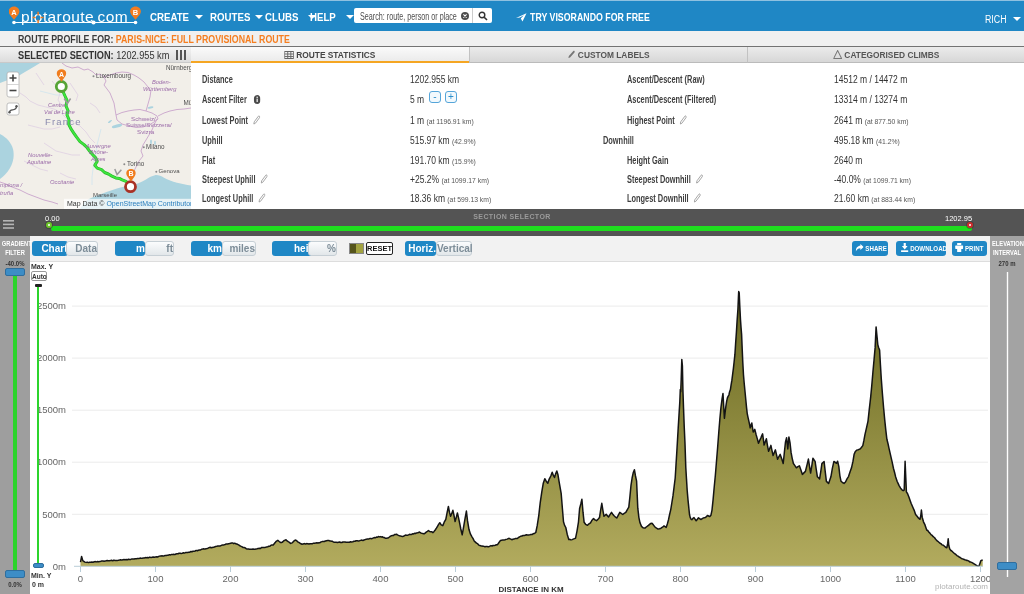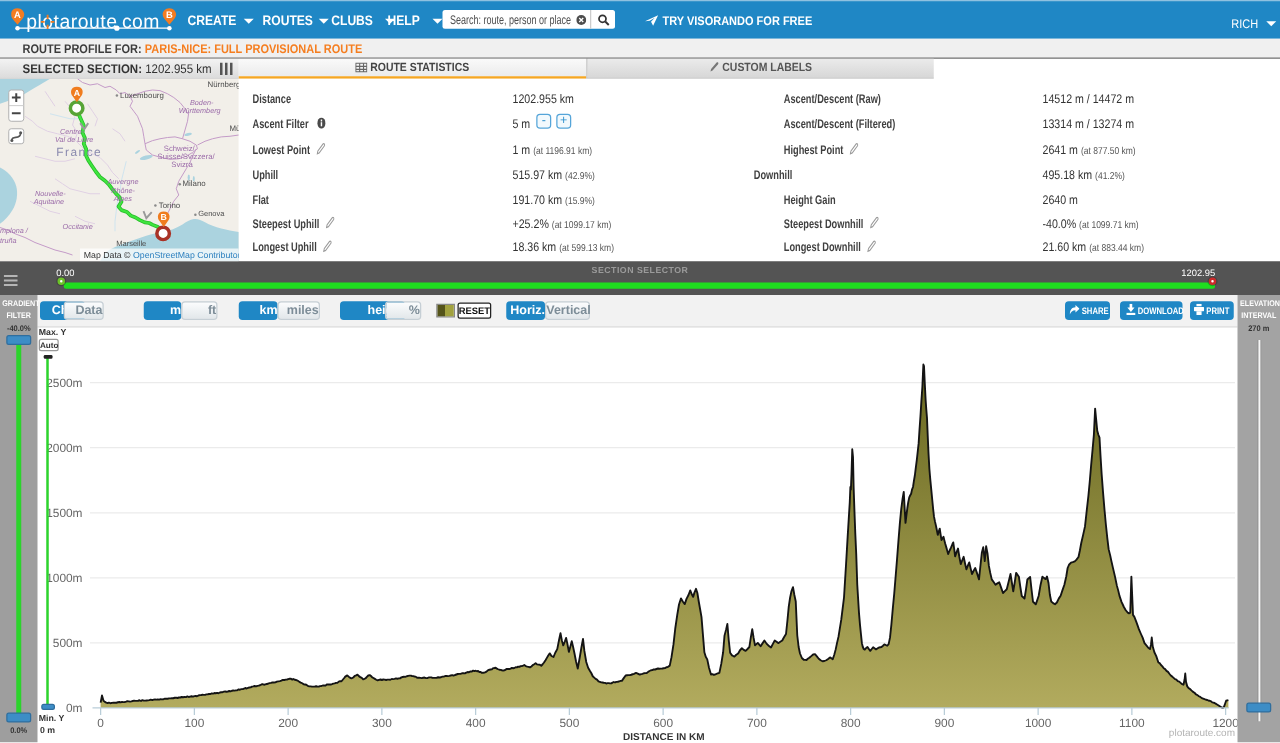--- a/index.html
+++ b/index.html
@@ -129,20 +129,23 @@
   <div class="tab" id="tab1"><span class="condc"><svg width="11" height="8" viewBox="0 0 11 8" style="vertical-align:-1px">
           <rect x="0.5" y="0.5" width="10" height="7" fill="none" stroke="#666"></rect>
           <line x1="0.5" y1="3" x2="10.5" y2="3" stroke="#666"></line>
           <line x1="0.5" y1="5.5" x2="10.5" y2="5.5" stroke="#666"></line>
           <line x1="4" y1="0.5" x2="4" y2="7.5" stroke="#666"></line>
           <line x1="7.5" y1="0.5" x2="7.5" y2="7.5" stroke="#666"></line>
         </svg>&nbsp;ROUTE STATISTICS</span></div>
   <div class="tab" id="tab2"><span class="condc"><svg width="9" height="9" viewBox="0 0 10 10" style="vertical-align:-1px">
           <path d="M1 9 L1.6 6.8 L7.2 1.2 C7.6 0.8 8.3 0.8 8.7 1.2 C9.1 1.6 9.1 2.3 8.7 2.7 L3.1 8.3 Z" fill="#777"></path>
         </svg>&nbsp;CUSTOM LABELS</span></div>
+  <div class="tab" id="tab3"><span class="condc"><svg width="10" height="9" viewBox="0 0 10 9" style="vertical-align:-1px">
+          <path d="M5 0.5 L9.5 8.5 L0.5 8.5 Z" fill="none" stroke="#777" stroke-width="1.1"></path>
+        </svg>&nbsp;CATEGORISED CLIMBS</span></div>
 </div>
 <div class="abs" id="stats">
     <div class="srow" style="left:11px;top:9px"><span class="slab">Distance</span></div>
     <div class="srow" style="left:219px;top:9px"><span class="sval">1202.955 km</span></div>
     <div class="srow" style="left:11px;top:29px"><span class="slab">Ascent Filter<svg width="9" height="9" viewBox="0 0 11 11" style="margin-left:9px;vertical-align:-1px">
           <circle cx="5.5" cy="5.5" r="5.5" fill="#4a4a4a"></circle>
           <rect x="4.6" y="4.6" width="1.9" height="4" fill="#fff"></rect>
           <rect x="4.6" y="2" width="1.9" height="1.9" fill="#fff"></rect>
         </svg></span></div>
     <div class="srow" style="left:219px;top:29px"><span class="sval">5 m</span><span style="position:absolute;left:19px;top:-1px;width:12px;height:12px;border:1px solid #55a5d9;border-radius:3px;background:#f2f9fd;color:#2d8fcc;font-size:10px;text-align:center;line-height:10px">-</span><span style="position:absolute;left:35px;top:-1px;width:12px;height:12px;border:1px solid #55a5d9;border-radius:3px;background:#f2f9fd;color:#2d8fcc;font-size:10px;text-align:center;line-height:10px">+</span></div>
@@ -193,21 +196,21 @@
     </svg>
   <div class="lab" style="left:45px;top:5px">0.00</div>
   <div class="lab" style="left:945px;top:5px">1202.95</div>
   <div id="secsel">SECTION SELECTOR</div>
   <div id="track"></div>
   <div class="knob" style="left:45.5px;top:12.5px"></div>
   <div class="knob" style="left:967px;top:12.5px;border-color:#cc2a2a"></div>
 </div>
 <div class="abs" id="tbar">
 <div class="btn on" style="left:1.5px;width:36px">Chart</div>
-    <div class="btn off" style="left:21px;width:32px">Data</div>
+    <div class="btn off" style="left:36px;width:32px">Data</div>
 <div class="btn on" style="left:85px;width:30px">m</div>
     <div class="btn off" style="left:115px;width:29px">ft</div>
 <div class="btn on" style="left:161px;width:31px">km</div>
     <div class="btn off" style="left:192px;width:34px">miles</div>
 <div class="btn on" style="left:242px;width:52px">height</div>
     <div class="btn off" style="left:278px;width:29px">%</div>
 <div style="position:absolute;left:319px;top:7px;width:15px;height:11px;border:1px solid #888">
       <div style="position:absolute;left:0;top:0;width:6px;height:9px;background:#55541a"></div>
       <div style="position:absolute;left:6px;top:0;width:7px;height:9px;background:#a2a23f"></div>
     </div>

